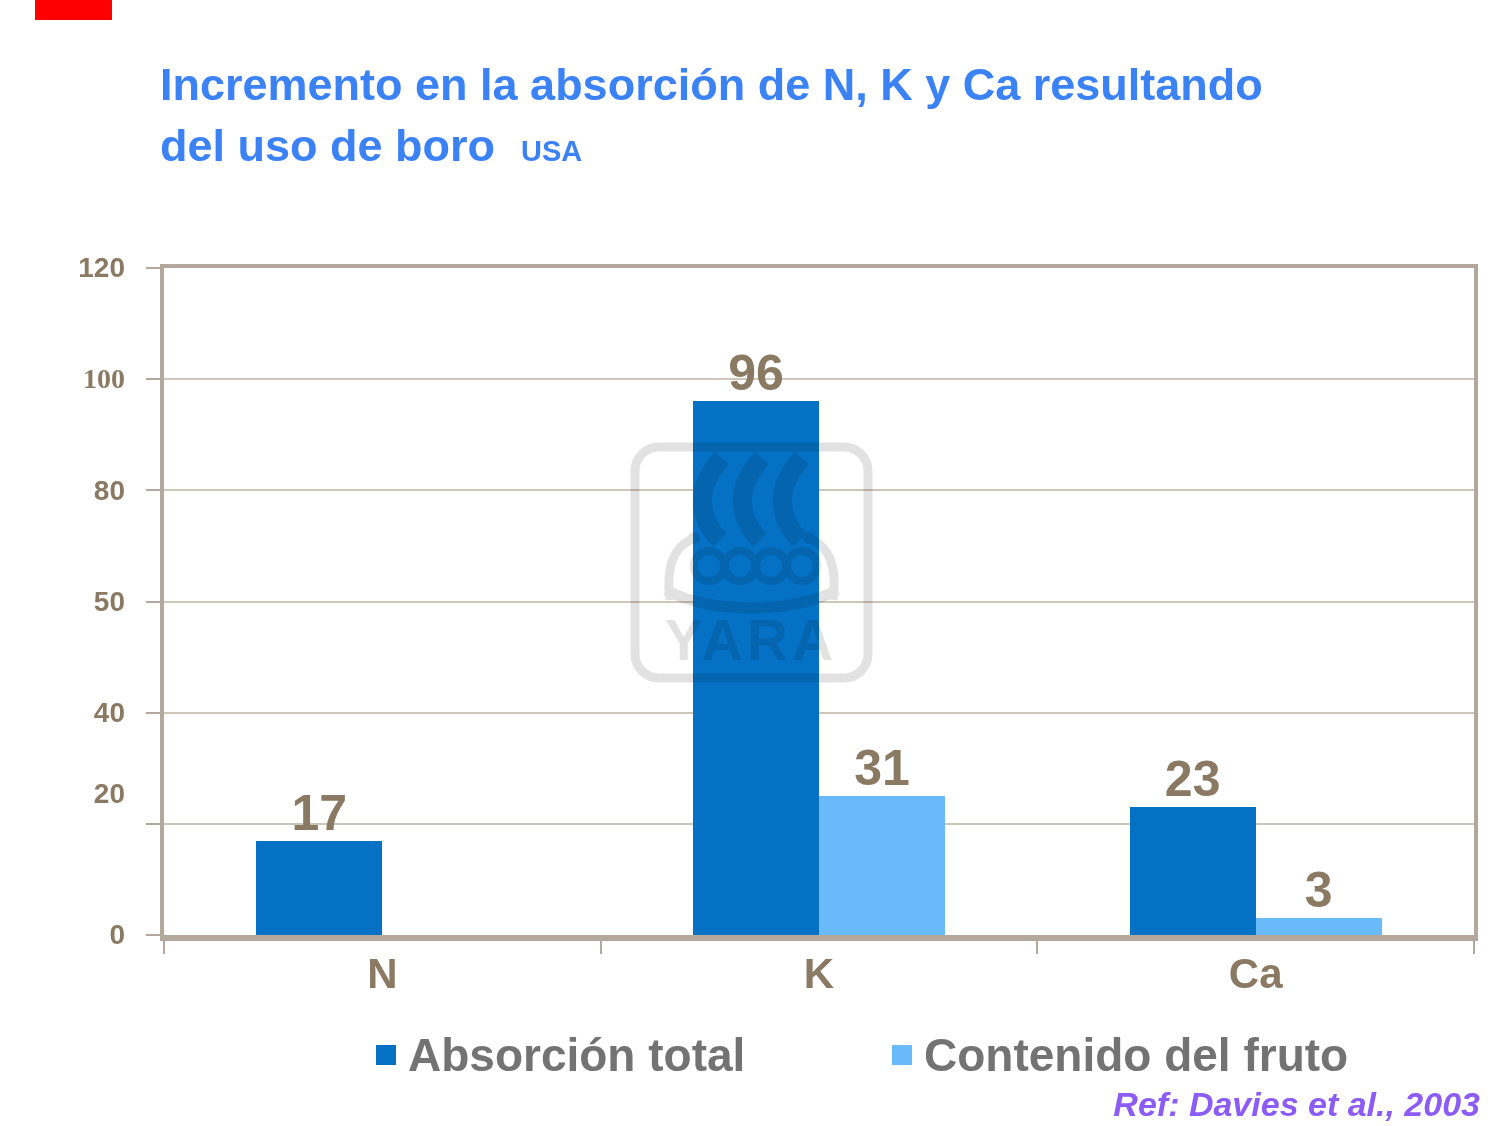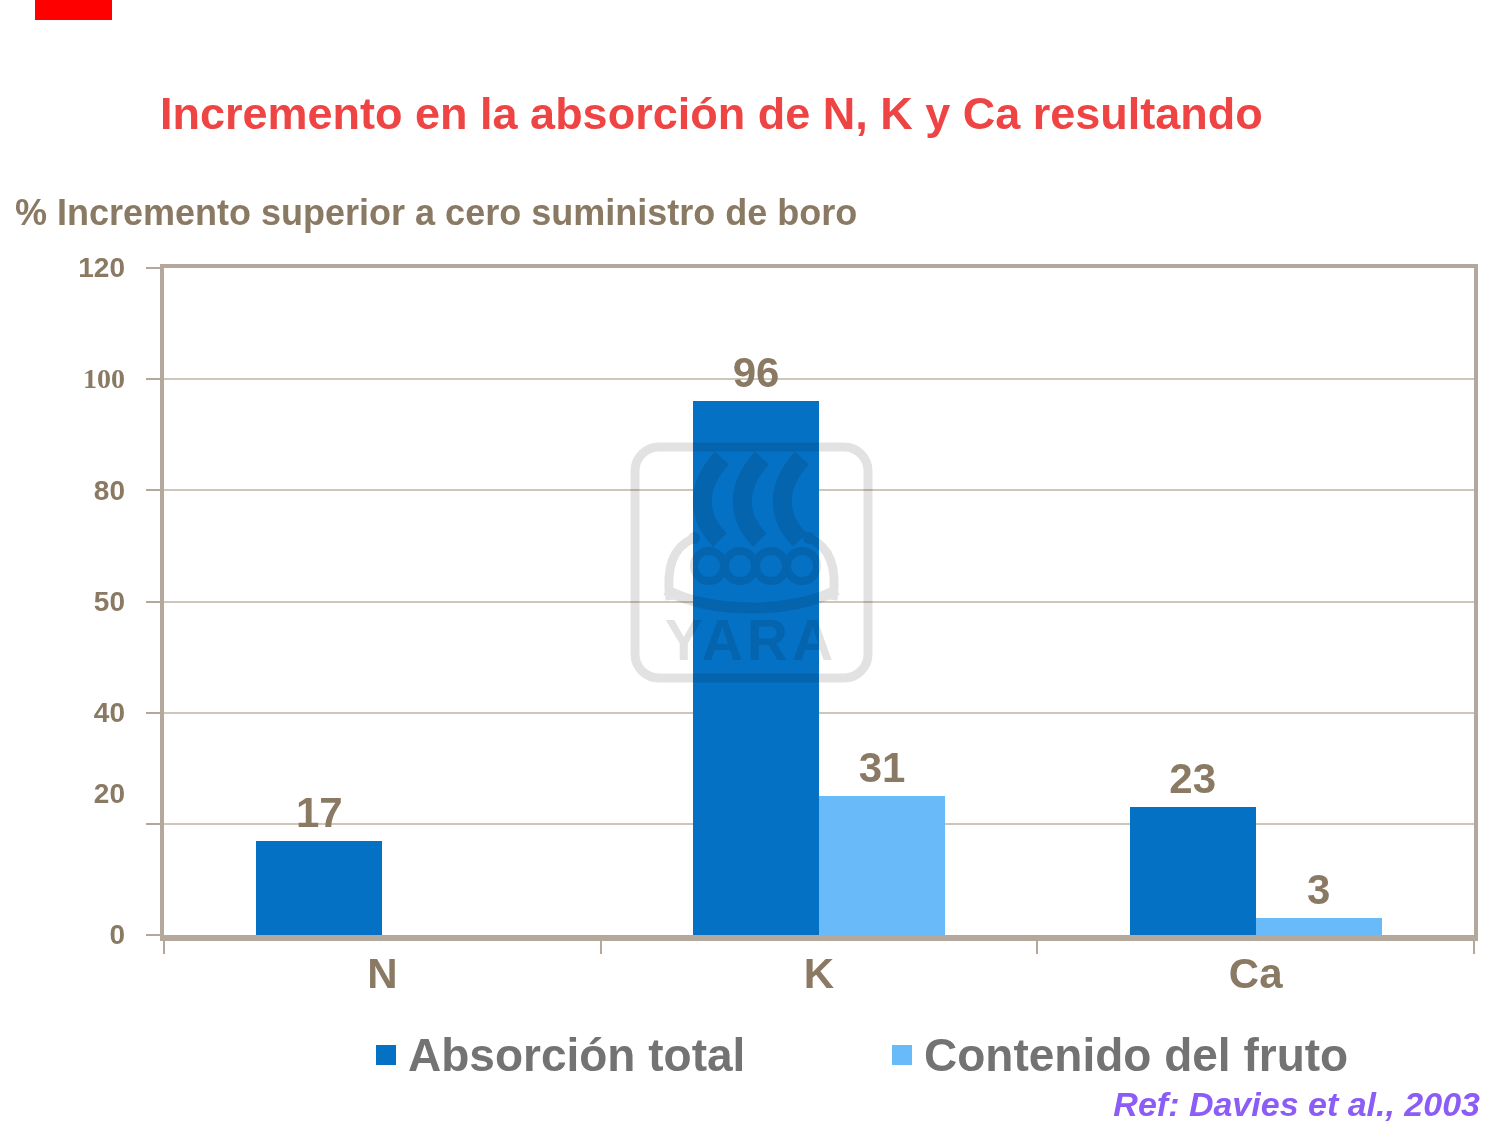--- a/index.html
+++ b/index.html
@@ -3,38 +3,38 @@
 <meta charset="utf-8">
 <style>
   html,body{margin:0;padding:0;background:#ffffff;}
   .page{
     position:relative;width:1500px;height:1126px;overflow:hidden;background:#ffffff;
     font-family:"Liberation Sans",sans-serif;
   }
   .red-bar{position:absolute;left:35px;top:0;width:77px;height:20px;background:#fe0000;}
   .title{
     position:absolute;left:160px;top:54px;width:1300px;
-    font-size:45px;line-height:61px;font-weight:bold;color:#ef4444;white-space:nowrap;margin-top:29px;
+    font-size:45px;line-height:61px;font-weight:bold;color:#3b82f6;white-space:nowrap;
   }
   .title .usa{font-size:29px;margin-left:26px;}
   .subtitle{
     position:absolute;left:15px;top:192px;width:1200px;
     font-size:36px;font-weight:bold;color:#8a7963;white-space:nowrap;
   }
   .plot{
     position:absolute;left:160px;top:264px;width:1318px;height:677px;
     border:4px solid #b3a89b;border-bottom:6px solid #b3a89b;box-sizing:border-box;
     background:#ffffff;
   }
   .plot-inner{position:absolute;left:0;top:0;width:1310px;height:667px;}
   .gridline{position:absolute;left:0;width:100%;height:2px;background:#cfc6ba;}
   .bar{position:absolute;bottom:0;}
   .bar-value{
     position:absolute;width:150px;text-align:center;
-    font-size:42px;font-weight:bold;color:#8a7963;line-height:40px;
+    font-size:50px;font-weight:bold;color:#8a7963;line-height:40px;
   }
   .ylabel{
     position:absolute;left:0;width:125px;text-align:right;
     font-size:28px;font-weight:bold;color:#8a7963;line-height:48px;
   }
   .ytick{position:absolute;width:14px;height:2px;background:#b3a89b;}
   .xtick{position:absolute;width:2px;height:13px;background:#b3a89b;}
   .xlabel{
     position:absolute;width:160px;text-align:center;top:950px;
     font-size:42px;font-weight:bold;color:#8a7963;
@@ -52,23 +52,23 @@
 </style>
 </head>
 <body>
 
 <div class="page">
 
   <div class="red-bar"></div>
 
   <div class="title">
     <div>Incremento en la absorción de N, K y Ca resultando</div>
+    <div><span>del uso de boro</span><span class="usa">USA</span></div>
   </div>
 
-  <div class="subtitle">% Incremento superior a cero suministro de boro</div>
 
   <div class="plot">
     <div class="plot-inner">
         <div class="gridline" style="top: 554.833px;"></div>
         <div class="gridline" style="top: 443.667px;"></div>
         <div class="gridline" style="top: 332.5px;"></div>
         <div class="gridline" style="top: 221.333px;"></div>
         <div class="gridline" style="top: 110.167px;"></div>
         <div class="bar" style="left: 92.3333px; width: 126px; height: 94.4917px; background: rgb(5, 113, 197); z-index: 1;"></div>
         <div class="bar-value" style="left: 80.3333px; bottom: 102.492px; z-index: 2;">17</div>

